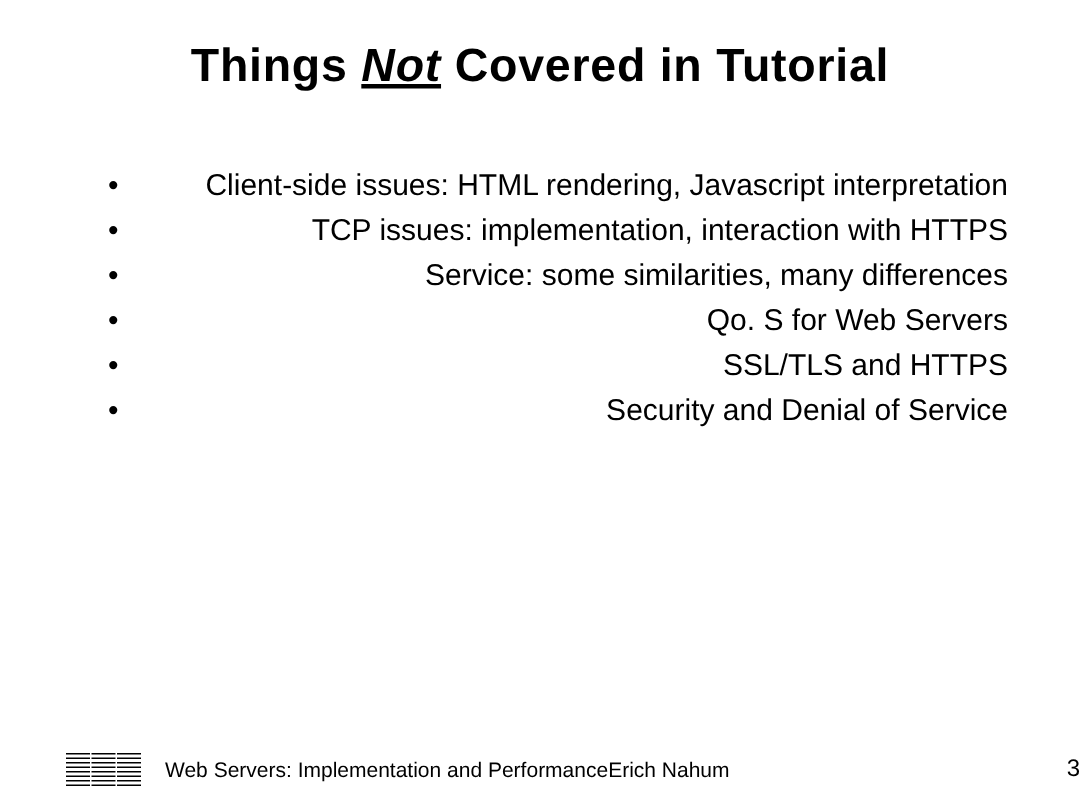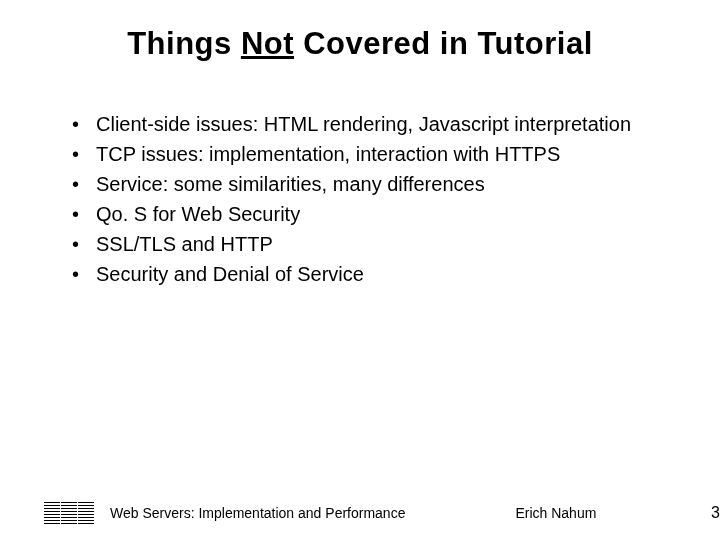--- a/index.html
+++ b/index.html
@@ -21,31 +21,33 @@
   .title {
     font-size: 31px;
     font-weight: bold;
     text-align: center;
     margin-top: 4px;
     margin-bottom: 48px;
     letter-spacing: 0.5px;
   }
   .title .underline {
     text-decoration: underline;
+    font-style: italic;
   }
   .bullets {
     list-style: none;
     padding-left: 24px;
   }
   .bullets li {
     position: relative;
     font-size: 20px;
     line-height: 1.45;
     padding-left: 24px;
     margin-bottom: 1px;
+    text-align: right;
   }
   .bullets li::before {
     content: "•";
     position: absolute;
     left: 0;
     top: 0;
     font-size: 20px;
   }
   .footer {
     position: absolute;
@@ -69,41 +71,40 @@
     gap: 1.5px;
   }
   .logo .bars .bar {
     height: 1.5px;
     background: #000;
   }
   .footer-text {
     flex: 0 0 auto;
   }
   .footer-author {
-    margin-left: 110px;
   }
   .page-num {
     margin-left: auto;
     font-size: 16px;
   }
 </style>
 </head>
 <body>
 
 <div class="slide">
   <h1 class="title">
     <span>Things </span><span class="underline">Not</span><span> Covered in Tutorial</span>
   </h1>
 
   <ul class="bullets">
     <li>Client-side issues: HTML rendering, Javascript interpretation</li>
     <li>TCP issues: implementation, interaction with HTTPS</li>
     <li>Service: some similarities, many differences</li>
-    <li>Qo. S for Web Security</li>
-    <li>SSL/TLS and HTTP</li>
+    <li>Qo. S for Web Servers</li>
+    <li>SSL/TLS and HTTPS</li>
     <li>Security and Denial of Service</li>
   </ul>
 
   <div class="footer">
     <div class="logo">
       <div class="bars">
           <div class="bar"></div>
           <div class="bar"></div>
           <div class="bar"></div>
           <div class="bar"></div>

